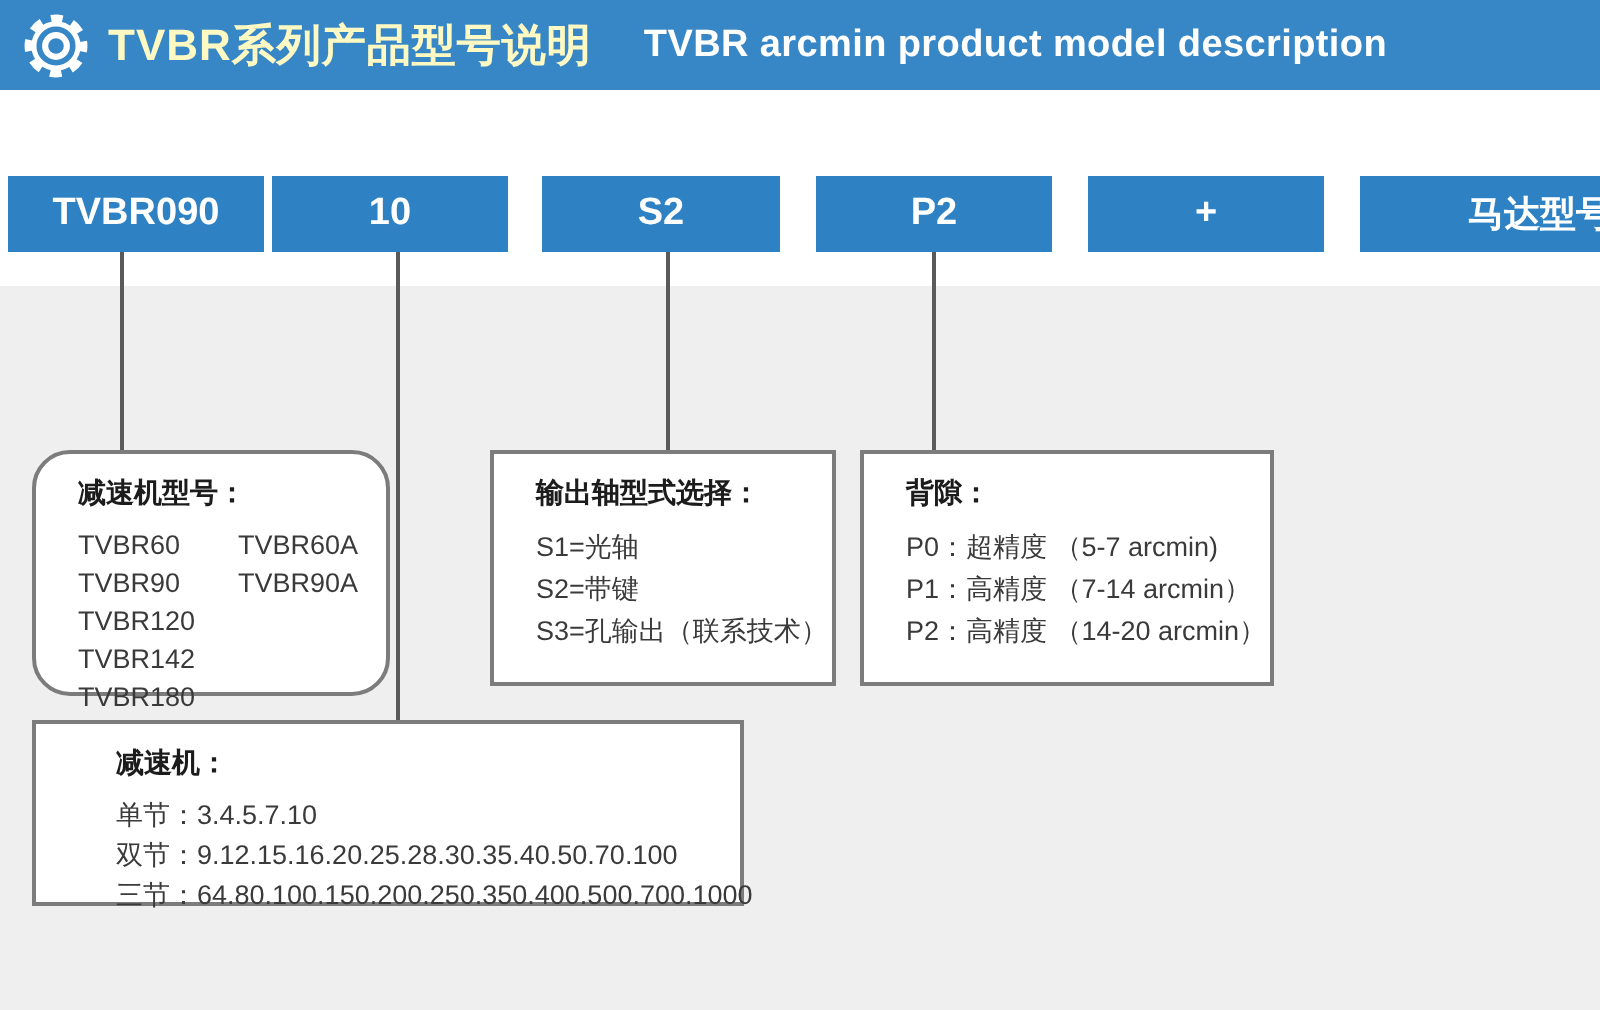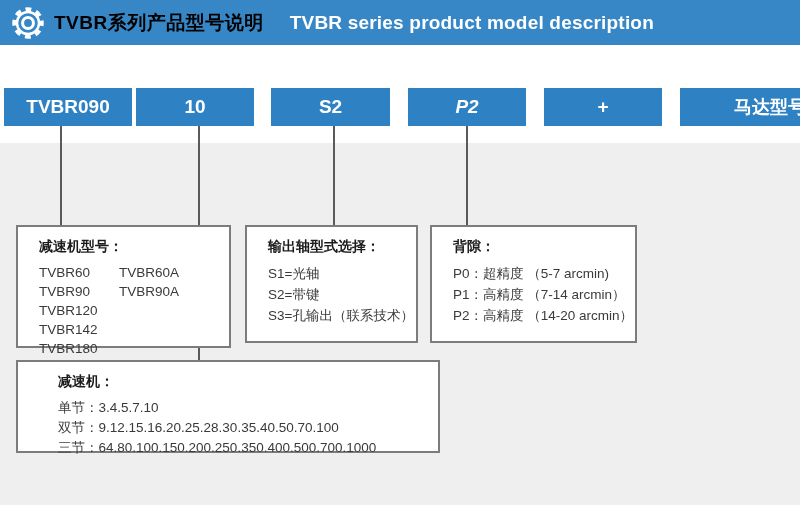--- a/index.html
+++ b/index.html
@@ -6,70 +6,70 @@
   #page{
     position:relative;width:800px;height:505px;overflow:hidden;background:#ffffff;
     font-family:"Liberation Sans","DejaVu Sans",sans-serif;
   }
   
   .header{
     position:absolute;left:0;top:0;width:800px;height:45px;
     background:#3787c7;display:flex;align-items:center;
   }
   .gear{margin-left:11px;flex:0 0 auto;display:block;}
-  .title-zh{color:#000000;font-weight:bold;font-size:19px;margin-left:9px;letter-spacing:0.5px;}
+  .title-zh{color:#fef9c3;font-weight:bold;font-size:22px;margin-left:9px;letter-spacing:0.5px;}
   .title-en{color:#ffffff;font-weight:bold;font-size:19px;margin-left:26px;letter-spacing:0.2px;}
   
   .gray-panel{position:absolute;left:0;top:143px;width:800px;height:362px;background:#efefef;}
   
   .code-box{
     position:absolute;top:88px;height:38px;background:#2e82c4;color:#ffffff;
     display:flex;align-items:center;justify-content:center;
     font-weight:bold;font-size:19px;
   }
   .cb1{left:4px;width:128px;}
   .cb2{left:136px;width:118px;}
   .cb3{left:271px;width:119px;}
-  .cb4{left:408px;width:118px;font-style:italic;}
+  .cb4{left:408px;width:118px;}
   .cb5{left:544px;width:118px;}
   .cb6{left:680px;width:120px;font-size:18px;padding-left:30px;}
   
   .vline{position:absolute;width:2px;background:#5a5a5a;top:126px;}
   .vl1{left:60px;height:99px;}
   .vl2{left:198px;height:234px;}
   .vl3{left:333px;height:99px;}
   .vl4{left:466px;height:99px;}
   
   .desc-box{
     position:absolute;background:#ffffff;border:2px solid #7c7c7c;
     box-sizing:border-box;padding:11px 8px 0 21px;color:#3a3a3a;
   }
-  .db-a{left:16px;top:225px;width:215px;height:123px;}
+  .db-a{left:16px;top:225px;width:179px;height:123px;border-radius:19px;}
   .db-b{left:245px;top:225px;width:173px;height:118px;}
   .db-c{left:430px;top:225px;width:207px;height:118px;}
-  .db-d{left:16px;top:360px;width:424px;height:93px;padding-left:40px;}
+  .db-d{left:16px;top:360px;width:356px;height:93px;padding-left:40px;}
   .box-title{font-size:14px;font-weight:bold;color:#1c1c1c;margin:0 0 7px 0;}
   .row{display:flex;line-height:19px;font-size:13.5px;}
   .row .c1{width:80px;flex:0 0 auto;}
   .line{line-height:21px;font-size:13.5px;white-space:nowrap;}
   .db-d .line{line-height:20px;}
 </style>
 </head>
 <body>
 
 <div id="page">
 
   <div class="header">
     <svg class="gear" width="34" height="34" viewBox="0 0 40 40" aria-hidden="true">
       <circle cx="20" cy="20" r="15.5" fill="none" stroke="#ffffff" stroke-width="6" stroke-dasharray="6.6 5.57" stroke-dashoffset="3.3"></circle>
       <circle cx="20" cy="20" r="13" fill="none" stroke="#ffffff" stroke-width="3"></circle>
       <circle cx="20" cy="20" r="6.4" fill="none" stroke="#ffffff" stroke-width="3.6"></circle>
     </svg>
     <span class="title-zh">TVBR系列产品型号说明</span>
-    <span class="title-en">TVBR series product model description</span>
+    <span class="title-en">TVBR arcmin product model description</span>
   </div>
 
   <div class="gray-panel"></div>
 
   <div class="code-box cb1">TVBR090</div>
   <div class="code-box cb2">10</div>
   <div class="code-box cb3">S2</div>
   <div class="code-box cb4">P2</div>
   <div class="code-box cb5">+</div>
   <div class="code-box cb6">马达型号</div>

